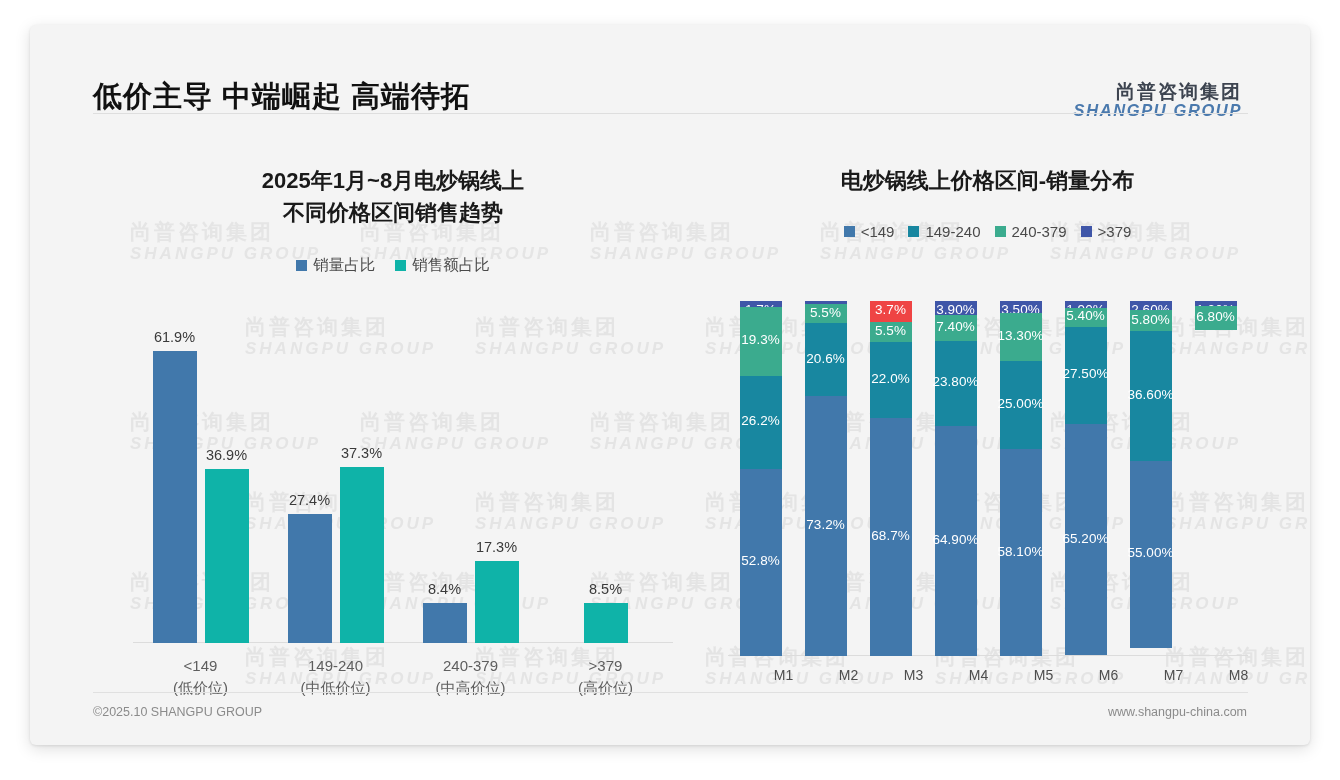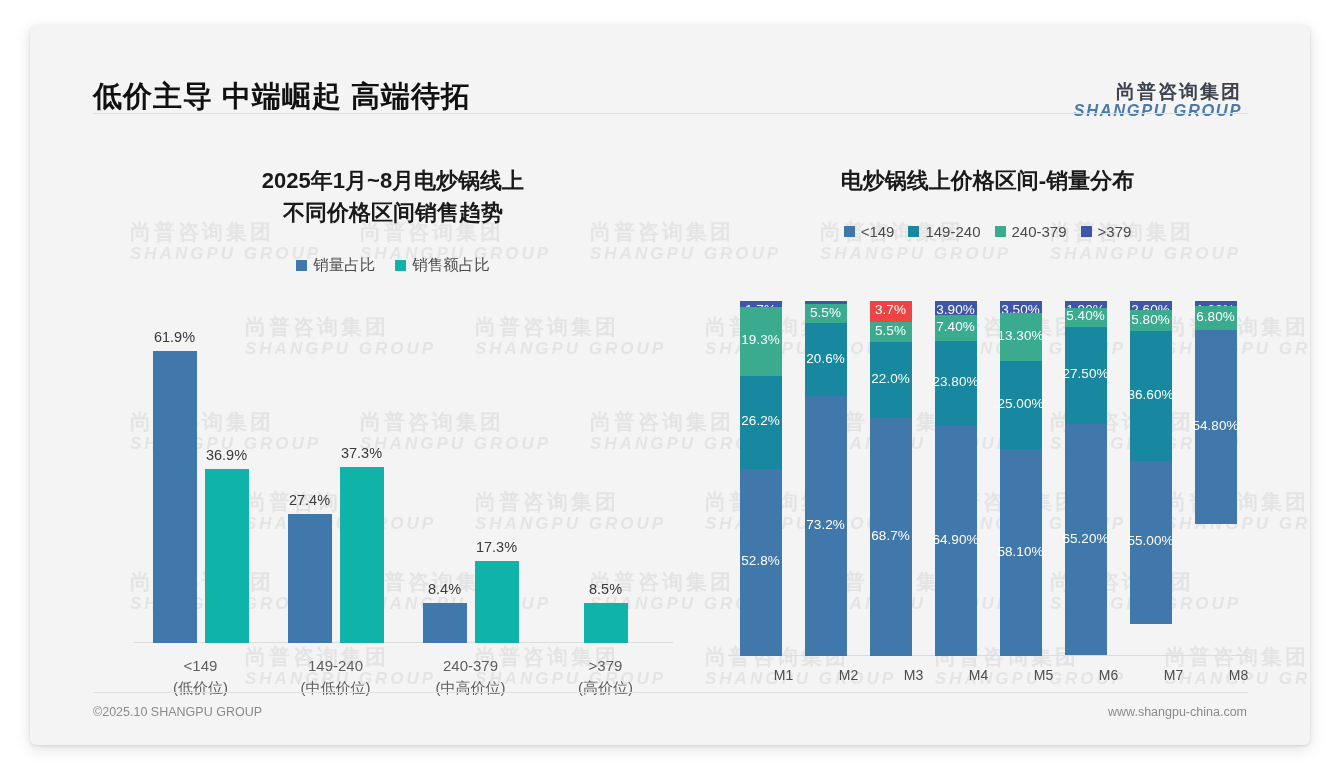--- a/index.html
+++ b/index.html
@@ -563,33 +563,30 @@
         <div class="stack" style="left: 401.5px;">
           <div class="seg" style="background: rgb(63, 86, 168); height: 9.23px;">
             <div class="seg-label top-pin">2.60%</div>
           </div>
           <div class="seg" style="background: rgb(59, 171, 142); height: 20.59px;">
             <div class="seg-label">5.80%</div>
           </div>
           <div class="seg" style="background: rgb(24, 135, 160); height: 129.93px;">
             <div class="seg-label">36.60%</div>
           </div>
-          <div class="seg" style="background: rgb(65, 120, 171); height: 163px;">
+          <div class="seg" style="background: rgb(65, 120, 171); height: 187px;">
             <div class="seg-label">55.00%</div>
           </div>
         </div>
         <div class="stack" style="left: 466.5px;">
           <div class="seg" style="background: rgb(63, 86, 168); height: 4.615px;">
             <div class="seg-label top-pin">1.30%</div>
           </div>
           <div class="seg" style="background: rgb(59, 171, 142); height: 24.14px;">
             <div class="seg-label">6.80%</div>
-          </div>
-          <div class="seg" style="background: rgb(65, 120, 171); height: 194.54px;">
-            <div class="seg-label">54.80%</div>
           </div>
         </div>
       </div>
     <div class="xlabels-right" id="xlabels-right">
         <div class="mlabel" style="left: 32.5px; top: 4px;">M1</div>
         <div class="mlabel" style="left: 97.5px; top: 4px;">M2</div>
         <div class="mlabel" style="left: 162.5px; top: 4px;">M3</div>
         <div class="mlabel" style="left: 227.5px; top: 4px;">M4</div>
         <div class="mlabel" style="left: 292.5px; top: 4px;">M5</div>
         <div class="mlabel" style="left: 357.5px; top: 4px;">M6</div>

